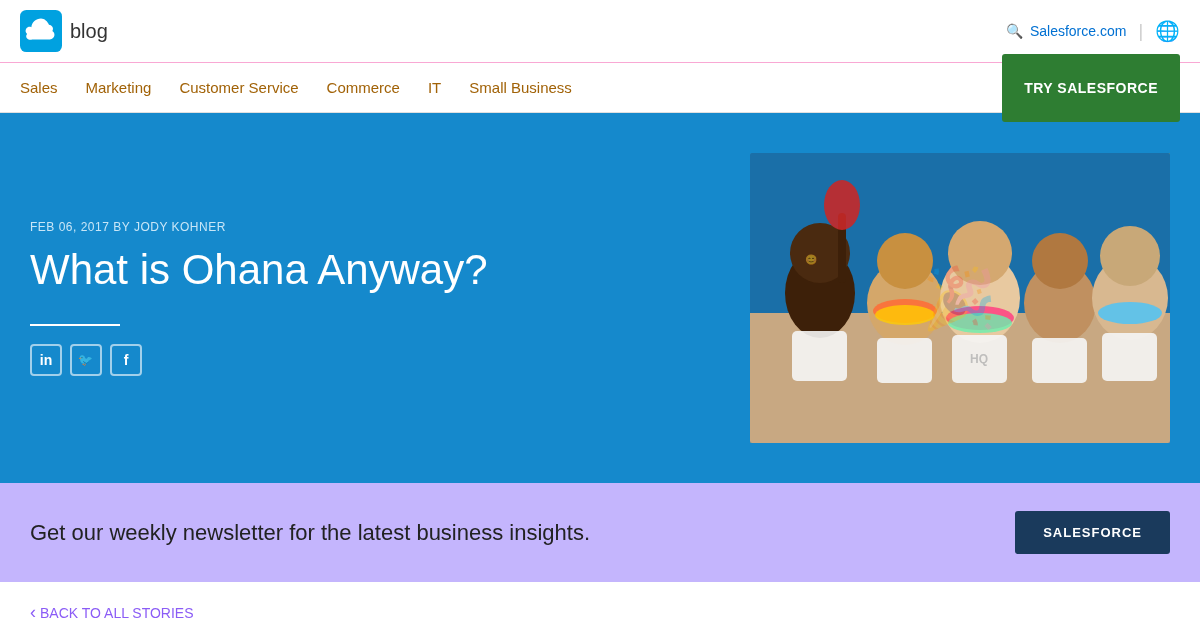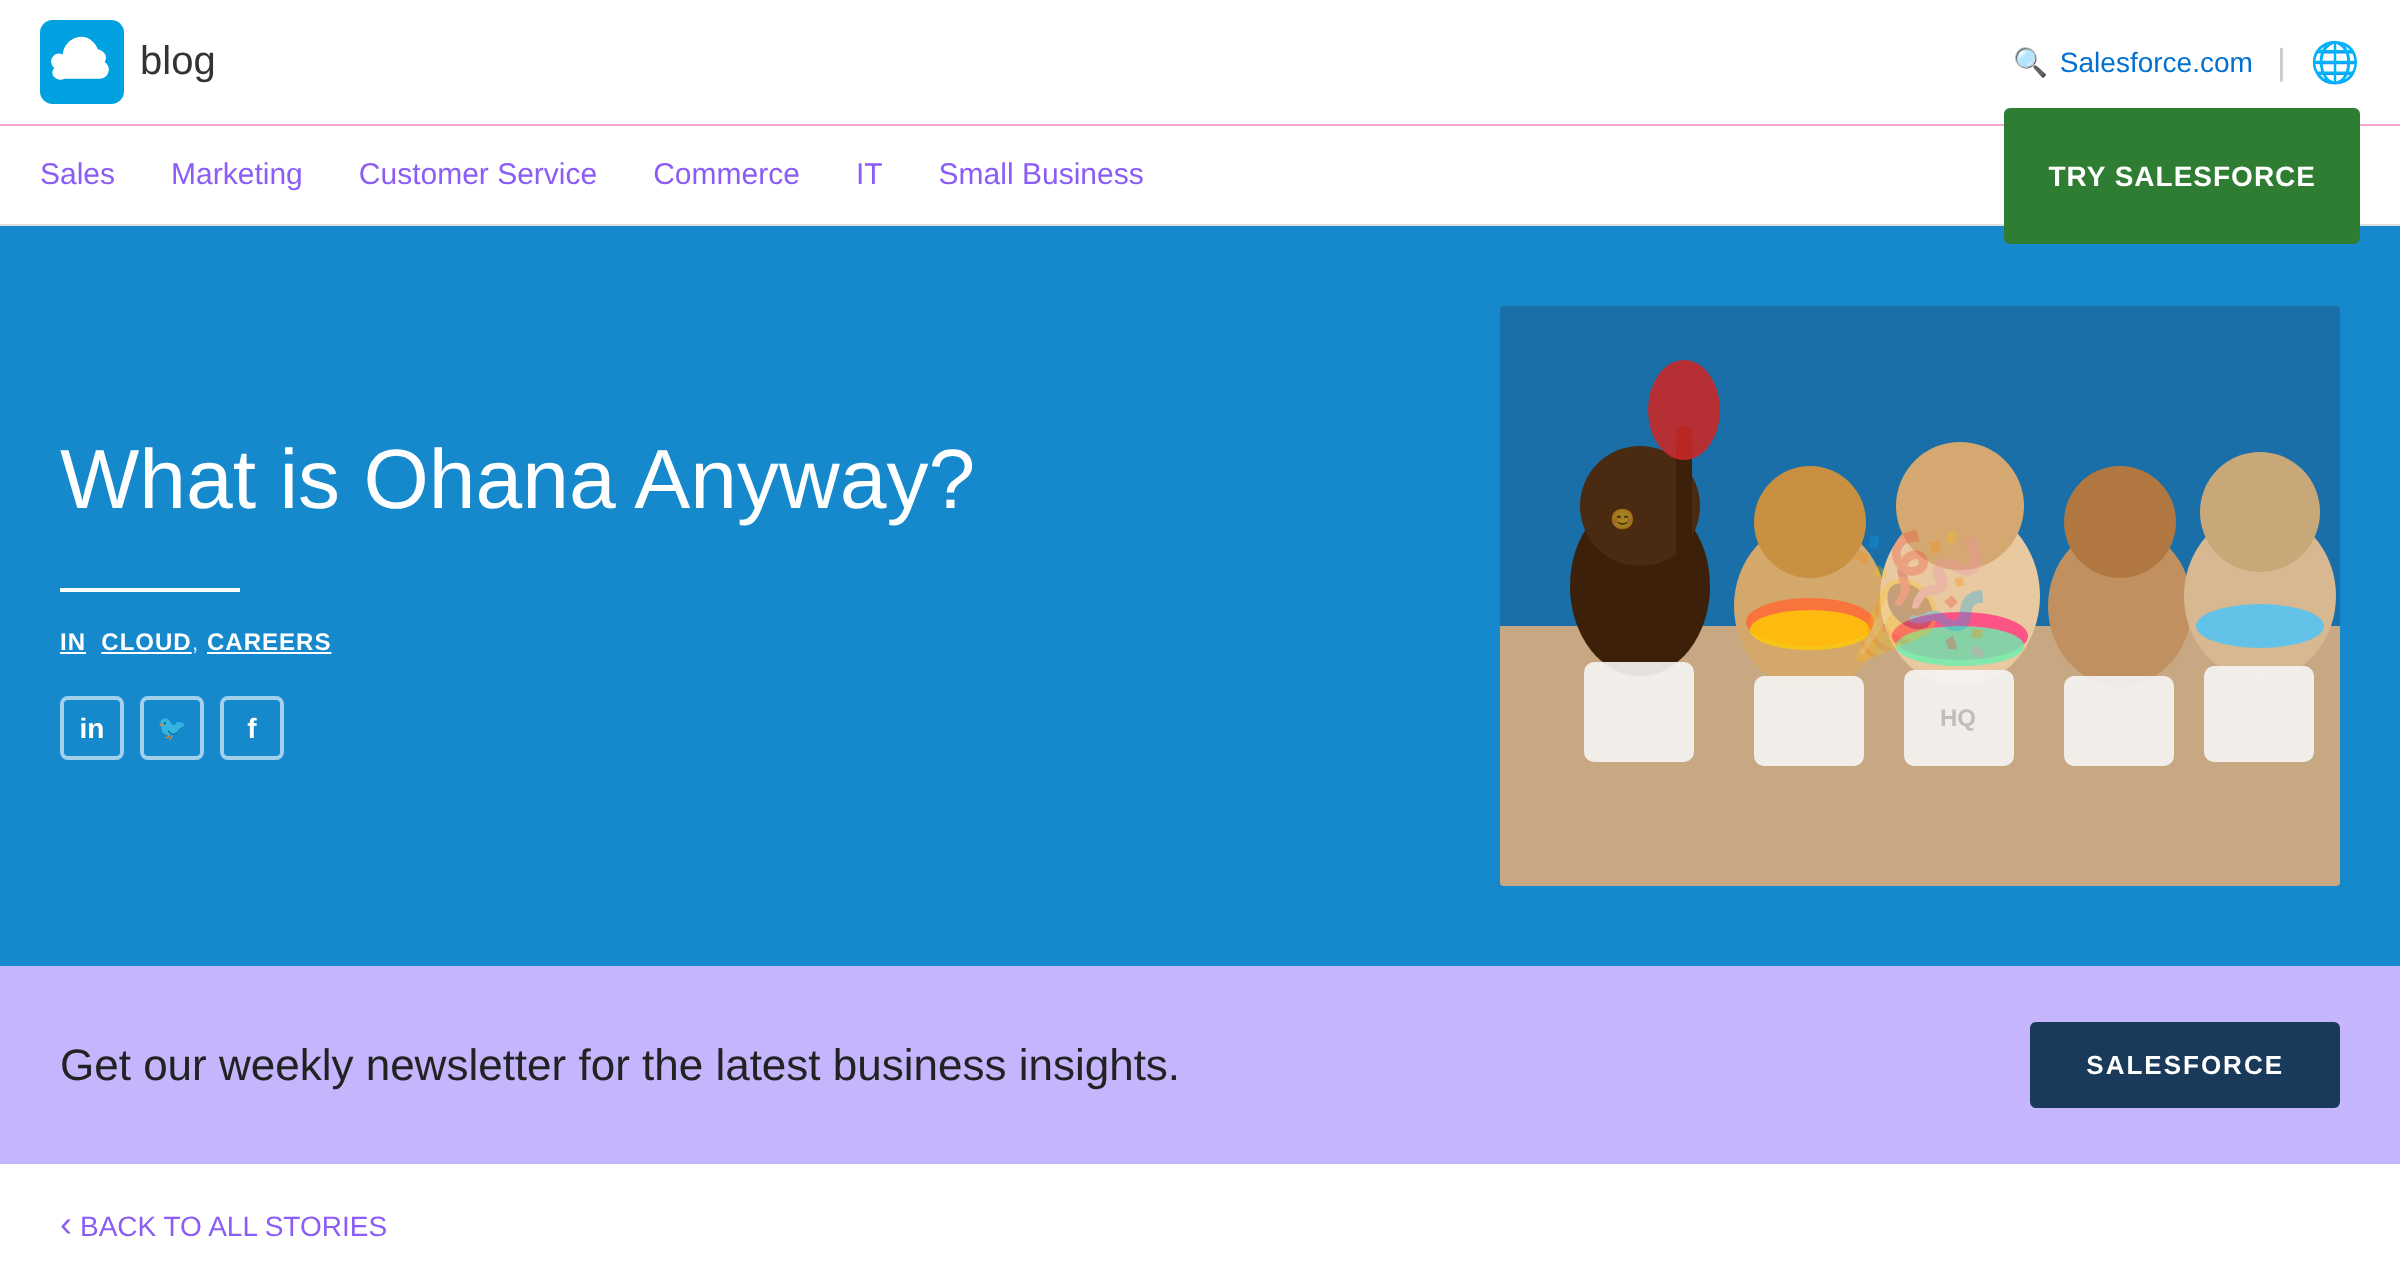--- a/index.html
+++ b/index.html
@@ -64,21 +64,21 @@
       border-bottom: 1px solid #e0e0e0;
       height: 50px;
     }
     .nav-links {
       display: flex;
       align-items: center;
       gap: 28px;
     }
     .nav-link {
       font-size: 15px;
-      color: #8b5cf6;
+      color: #a16207;
       text-decoration: none;
       cursor: pointer;
       padding: 14px 0;
     }
     .try-button {
       background-color: #2e7d32;
       color: white;
       border: none;
       padding: 26px 22px;
       font-size: 14px;
@@ -252,27 +252,27 @@
     <a class="nav-link">Customer Service</a>
     <a class="nav-link">Commerce</a>
     <a class="nav-link">IT</a>
     <a class="nav-link">Small Business</a>
   </div>
   <button class="try-button">TRY SALESFORCE</button>
 </div>
 
 <div class="hero">
   <div class="hero-content">
+    <div class="hero-meta">
+      <span>FEB 06, 2017</span>
+      <span>BY</span>
+      <span>JODY KOHNER</span>
+    </div>
     <h1 class="hero-title">What is Ohana Anyway?</h1>
     <hr class="hero-divider">
-    <div class="hero-categories">
-      <span>IN</span>
-      &nbsp;<span>CLOUD</span>,
-      <span>CAREERS</span>
-    </div>
     <div class="social-icons">
       <div class="social-btn">
         <span>in</span>
       </div>
       <div class="social-btn">
         <span style="font-size:12px;">🐦</span>
       </div>
       <div class="social-btn">
         <span>f</span>
       </div>

